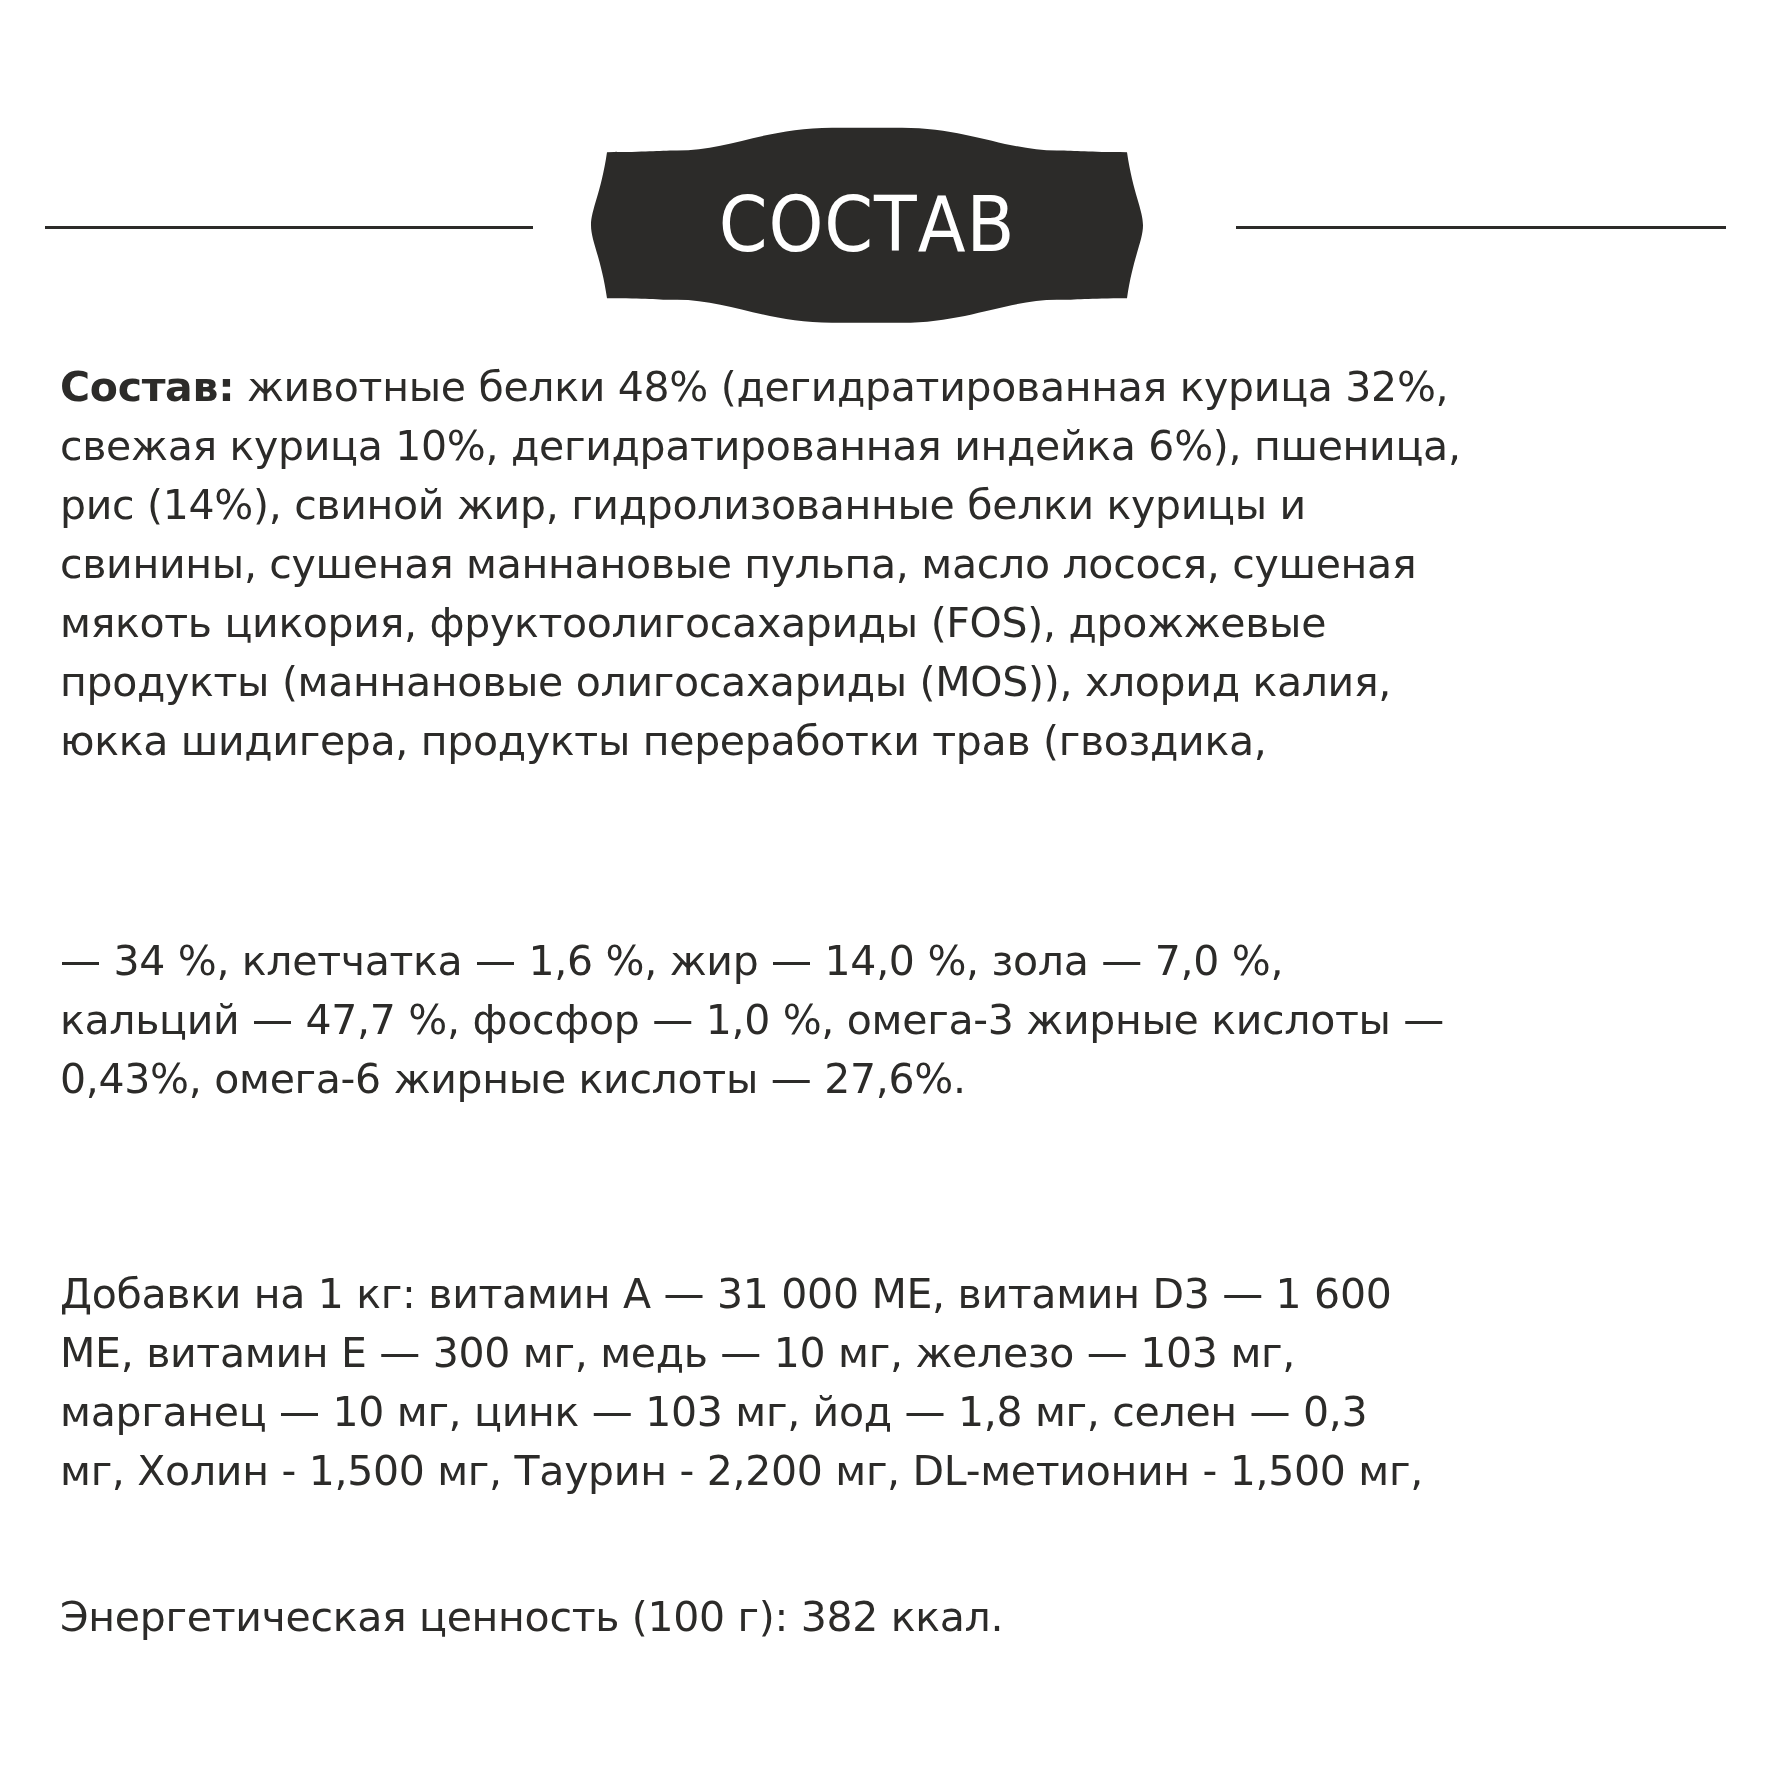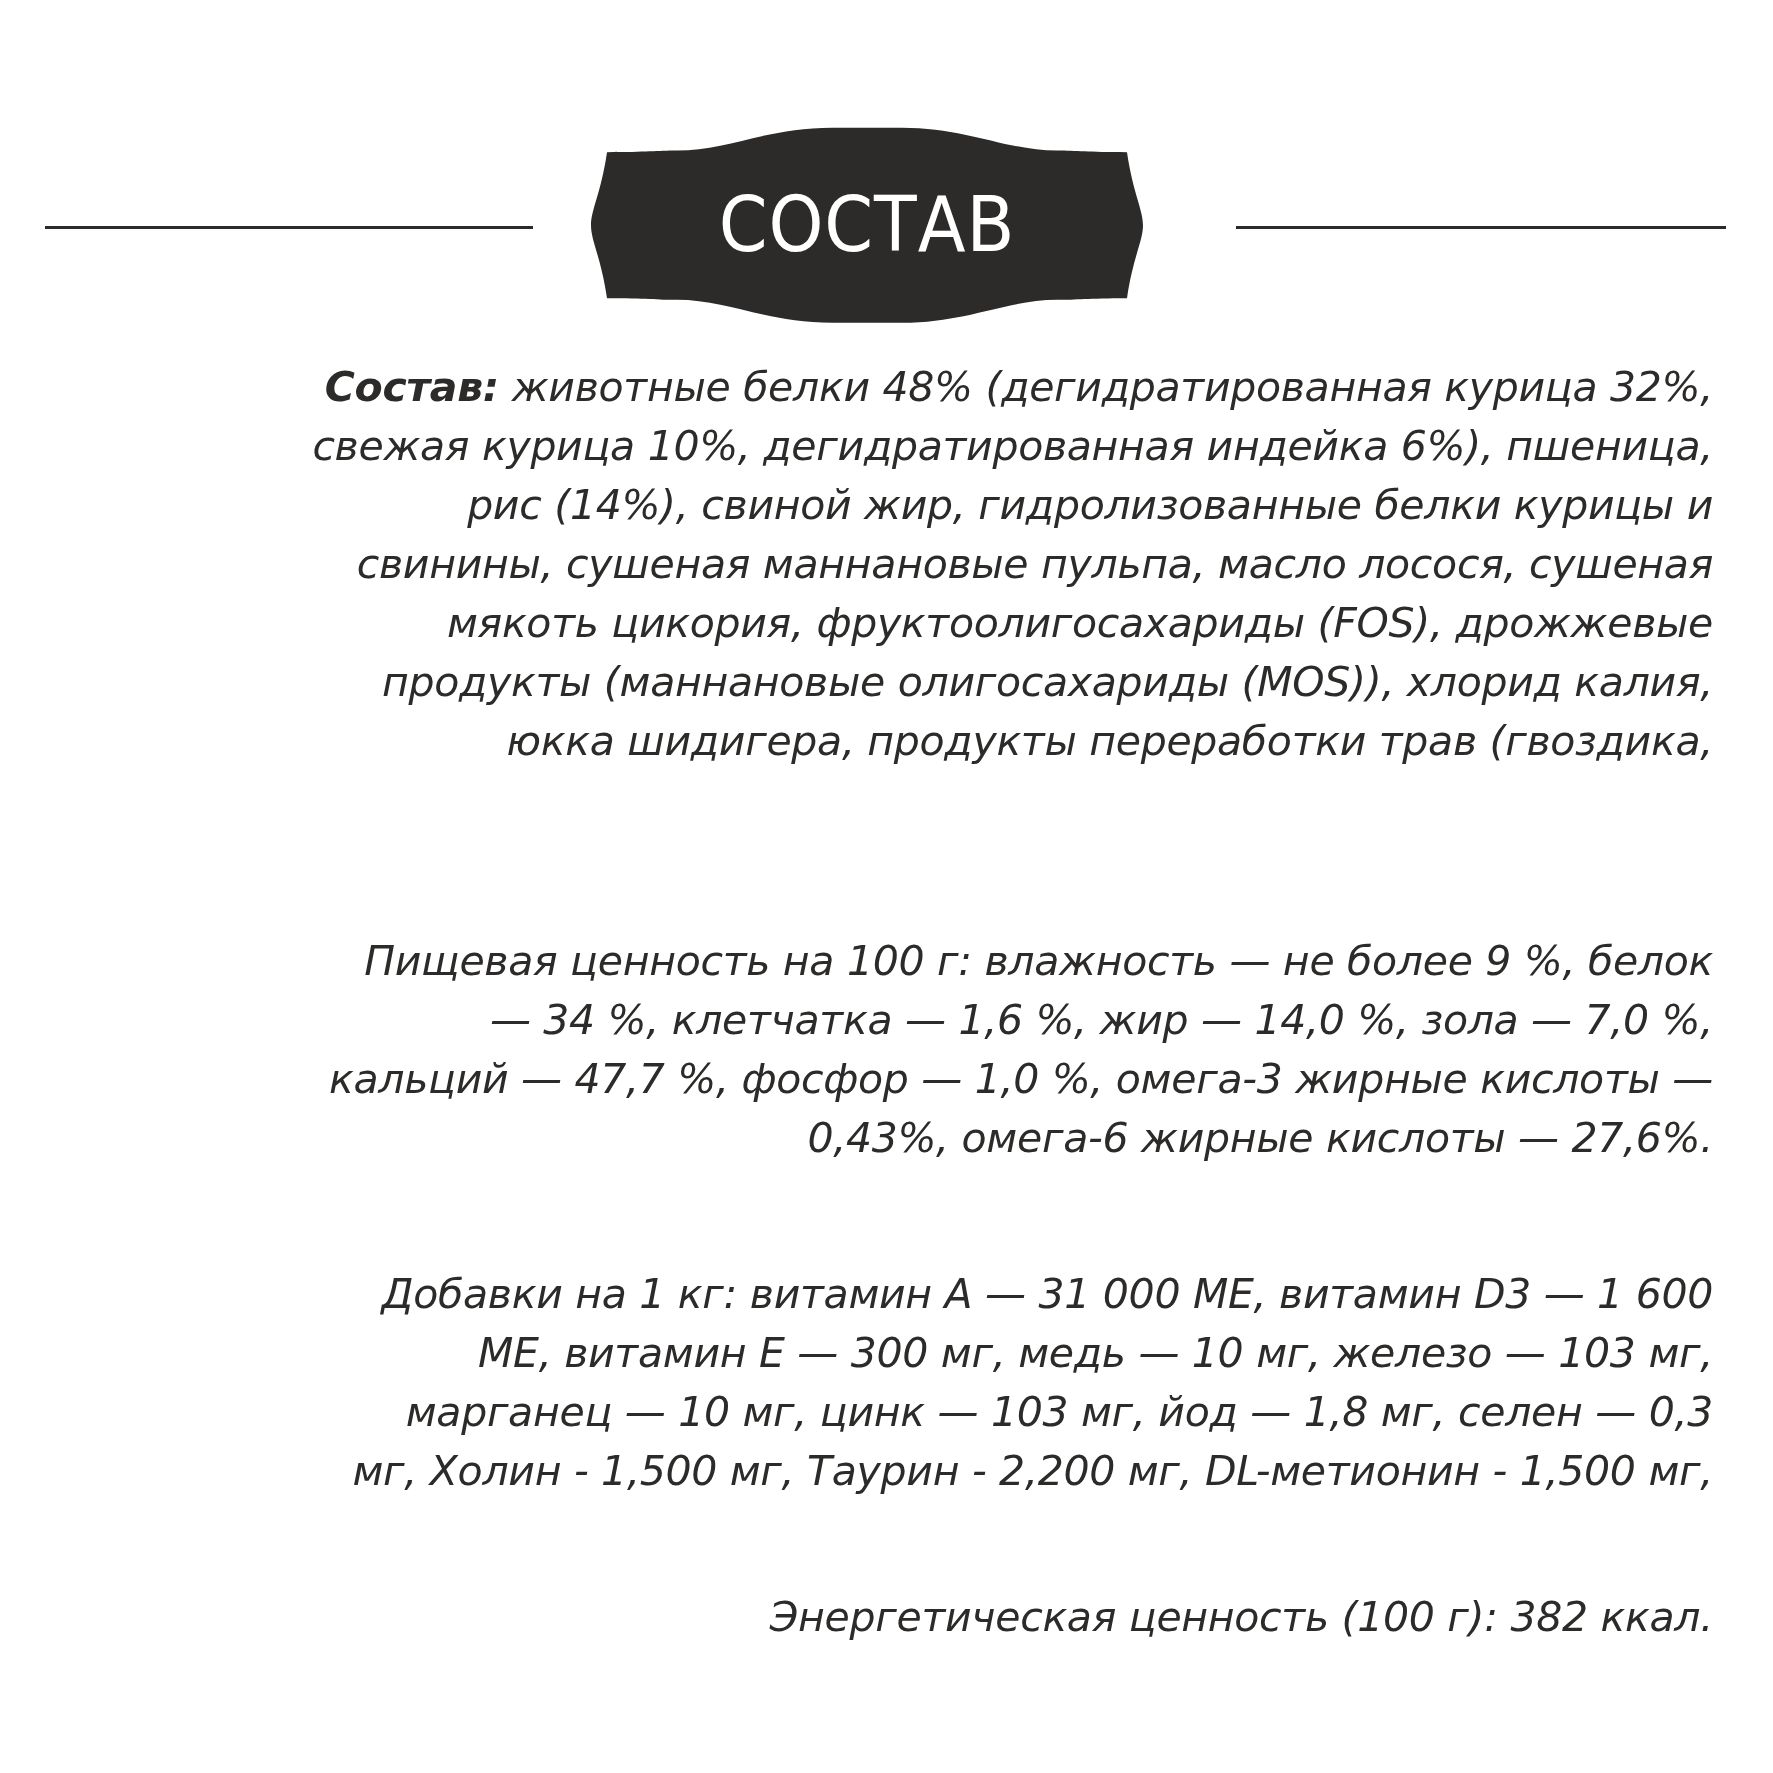--- a/index.html
+++ b/index.html
@@ -47,25 +47,24 @@
       font-family: "DejaVu Sans", "Liberation Sans", sans-serif;
       font-size: 76px;
       letter-spacing: 1px;
       transform: scaleX(0.92);
     }
 
     .block {
       position: absolute;
       left: 60px;
       width: 1653px;
-      text-align: right;
+      text-align: left;
       font-size: 41px;
       line-height: 59px;
       letter-spacing: -0.3px;
-      font-style: italic;
     }
     .block .line {
       display: block;
       white-space: nowrap;
     }
     .block-composition { top: 358px; }
     .block-nutrition { top: 932px; }
     .block-additives { top: 1265px; }
     .block-energy { top: 1588px; }
     .bold-label { font-weight: bold; }
@@ -87,21 +86,20 @@
   <span class="line"><span class="bold-label">Состав:</span><span>  животные белки 48% (дегидратированная курица 32%,</span></span>
   <span class="line">свежая курица 10%, дегидратированная индейка 6%), пшеница,</span>
   <span class="line">рис (14%), свиной жир, гидролизованные белки курицы и</span>
   <span class="line">свинины, сушеная маннановые пульпа, масло лосося, сушеная</span>
   <span class="line">мякоть цикория, фруктоолигосахариды (FOS), дрожжевые</span>
   <span class="line">продукты (маннановые олигосахариды (MOS)), хлорид калия,</span>
   <span class="line">юкка шидигера, продукты переработки трав (гвоздика,</span>
 </div>
 
 <div class="block block-nutrition">
-  <span class="line">Пищевая ценность на 100 г: влажность — не более 9 %, белок</span>
   <span class="line">— 34 %, клетчатка — 1,6 %, жир — 14,0 %, зола — 7,0 %,</span>
   <span class="line">кальций — 47,7 %, фосфор — 1,0 %, омега-3 жирные кислоты —</span>
   <span class="line">0,43%, омега-6 жирные кислоты — 27,6%.</span>
 </div>
 
 <div class="block block-additives">
   <span class="line">Добавки на 1 кг: витамин A — 31 000 МЕ, витамин D3 — 1 600</span>
   <span class="line">МЕ, витамин E — 300 мг, медь — 10 мг, железо — 103 мг,</span>
   <span class="line">марганец — 10 мг, цинк — 103 мг, йод — 1,8 мг, селен — 0,3</span>
   <span class="line">мг, Холин - 1,500 мг, Таурин - 2,200 мг, DL-метионин - 1,500 мг,</span>

